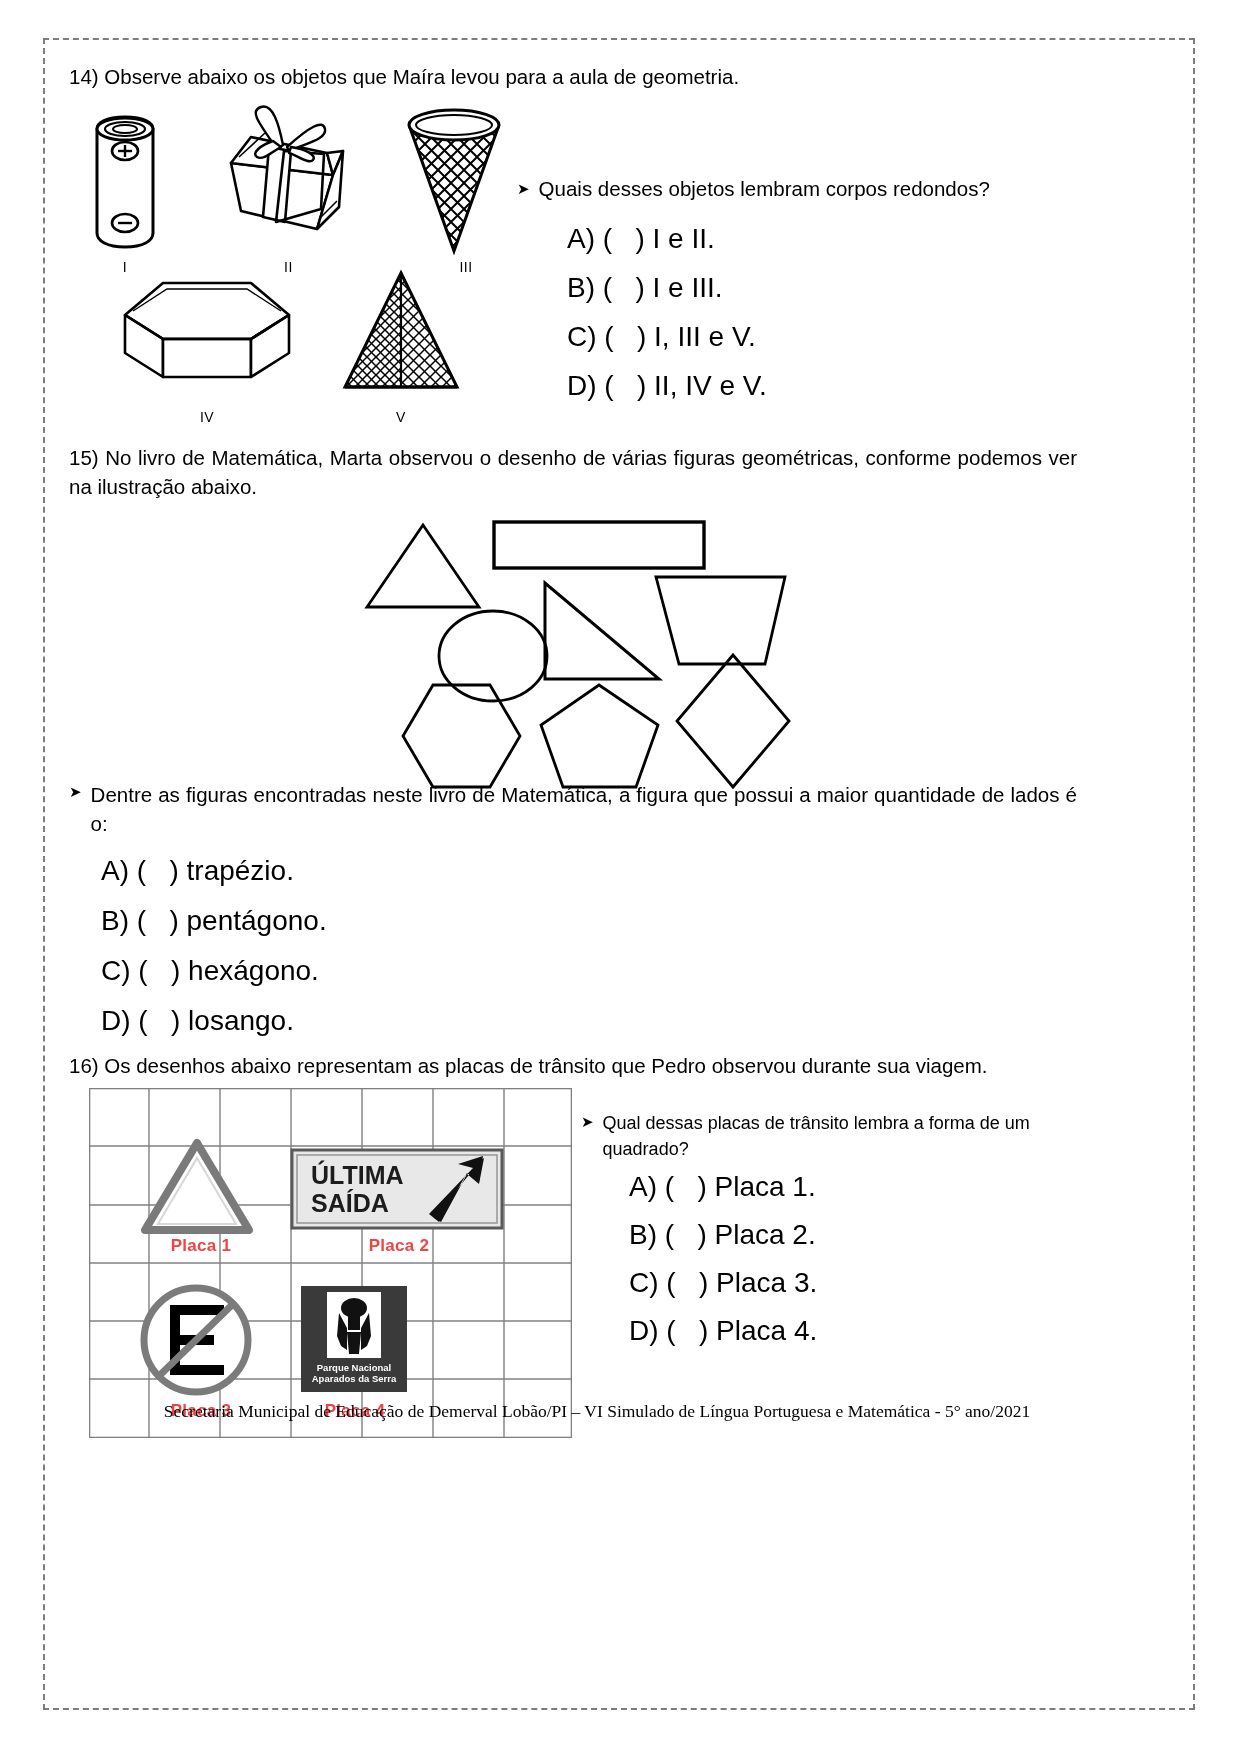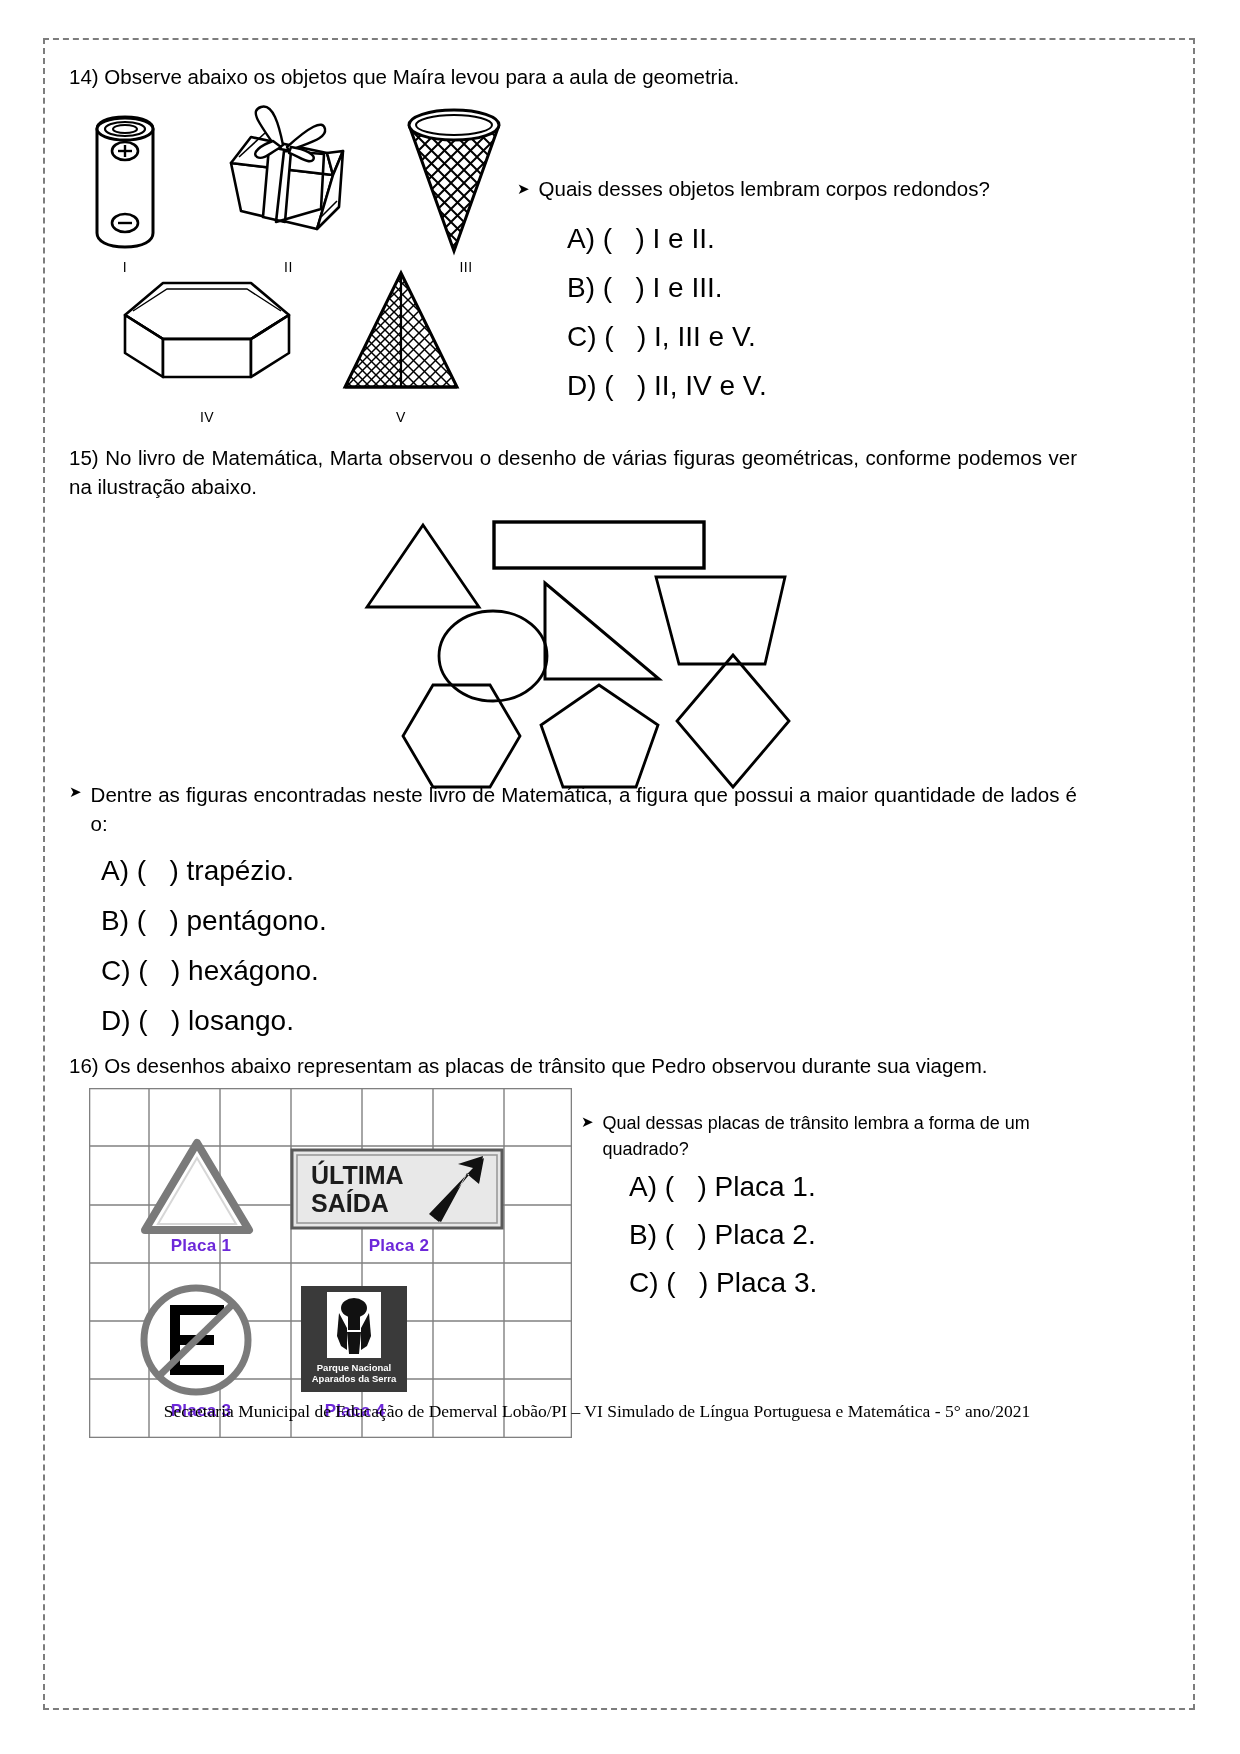--- a/index.html
+++ b/index.html
@@ -107,21 +107,21 @@
     top: 30px;
     width: 496px;
   }
   #q16-right .opt { margin-top: 20px; padding-left: 48px; }
   #q16-q { font-size: 18px; line-height: 1.45; }
 
   .sign-label {
     position: absolute;
     font-family: "Liberation Sans", sans-serif;
     font-size: 17px;
-    color: #6d28d9;
+    color: #ef4444;
     font-weight: bold;
     letter-spacing: .3px;
   }
 
   .footer {
     position: absolute;
     left: 24px;
     bottom: 18px;
     width: 1008px;
     text-align: center;
@@ -366,20 +366,21 @@
       </div>
 
       <div id="q16-right">
         <div class="bullet-row">
           <span class="arrow">➤</span>
           <span id="q16-q">Qual dessas placas de trânsito lembra a forma de um quadrado?</span>
         </div>
         <p class="opt" style="margin-top:11px;">A) (   ) Placa 1.</p>
         <p class="opt">B) (   ) Placa 2.</p>
         <p class="opt">C) (   ) Placa 3.</p>
+        <p class="opt">D) (   ) Placa 4.</p>
       </div>
     </div>
   </div>
 
   <div class="footer">Secretaria Municipal de Educação de Demerval Lobão/PI – VI Simulado de Língua Portuguesa e Matemática - 5° ano/2021</div>
 
 </div>
 </div>
 
 </body></html>

